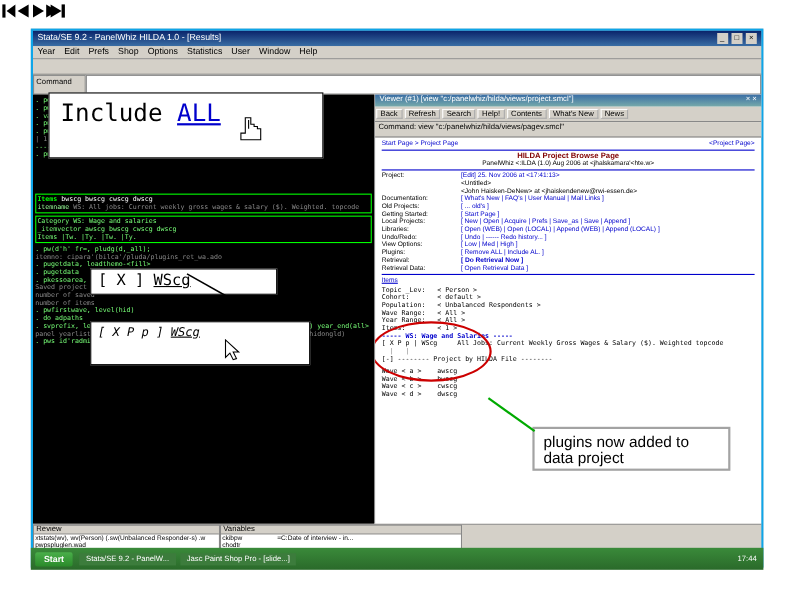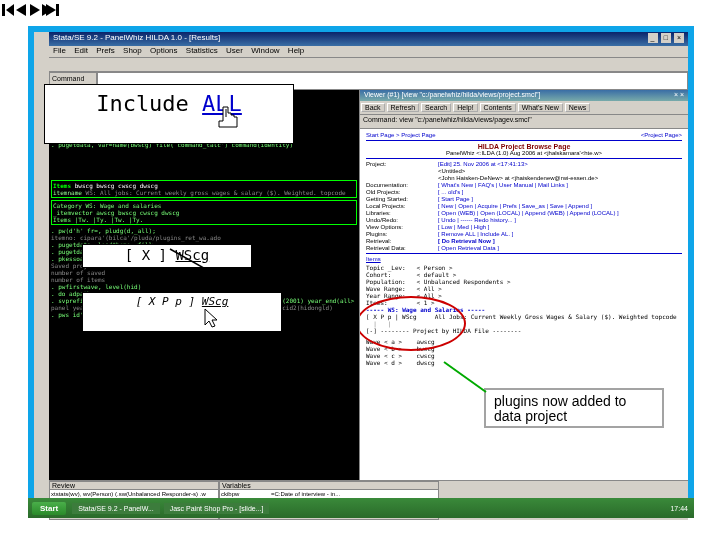--- a/index.html
+++ b/index.html
@@ -3,21 +3,21 @@
 <meta charset="utf-8">
 <style>
   * { margin: 0; padding: 0; box-sizing: border-box; }
   body { font-family: Arial, sans-serif; font-size: 9px; width: 720px; height: 540px; background: #fff; overflow: hidden; position: relative; }
 
   
   .transport { position: absolute; top: 2px; left: 2px; display: flex; gap: 0; }
   .transport svg { display: block; }
 
   
-  .app-window { position: absolute; top: 26px; left: 28px; width: 666px; height: 490px; border: 6px solid #0ea5e9; background: #d4d0c8; padding-left: 15px; }
+  .app-window { position: absolute; top: 26px; left: 28px; width: 666px; height: 490px; border: 2px solid #0ea5e9; background: #d4d0c8; }
   .titlebar { height: 14px; background: linear-gradient(#0a246a,#3a6ea5); color: #fff; font-size: 8px; padding: 1px 4px; display: flex; justify-content: space-between; }
   .titlebar-btns span { display:inline-block; width:10px; height:10px; background:#d4d0c8; margin-left:1px; font-size:7px; text-align:center; color:#000; line-height:10px;}
   .menubar { height: 12px; font-size: 8px; padding: 0 4px; background:#d4d0c8; border-bottom:1px solid #888;}
   .menubar span { margin-right: 6px; }
   .toolbar { height: 14px; background:#d4d0c8; border-bottom:1px solid #888;}
 
   
   .cmdrow { display:flex; height:18px;}
   .cmdlabel { width:48px; background:#d4d0c8; border:1px solid #888; font-size:7px; padding:2px;}
   .cmdtext { flex:1; background:#fff; border:1px solid #888;}
@@ -62,21 +62,21 @@
   .panel-vars .list .r { display:flex;}
   .panel-vars .list .r span:first-child{width:50px;}
 
   
   .taskbar { position:absolute; bottom:0; left:0; right:16px; height:20px; background: linear-gradient(#3a8a3a,#2a6a2a); display:flex; align-items:center; font-size:8px;}
   .startbtn { background: linear-gradient(#4aaf4a,#2a8a2a); color:#fff; font-weight:bold; padding:2px 8px; border-radius:2px; margin:0 4px;}
   .taskbtn { background:#3c7c3c; color:#fff; padding:2px 6px; margin:0 2px; font-size:7px;}
   .tray { margin-left:auto; color:#fff; padding:0 6px; font-size:7px;}
 
   
-  .overlay { position:absolute; background:#fff; border:1px solid #000; font-family: monospace; text-align: center; }
+  .overlay { position:absolute; background:#fff; border:1px solid #000; font-family: monospace; }
   .ov1 { top: 84px; left: 44px; width: 250px; height: 60px; font-size:22px; padding:6px 10px; }
   .ov1 .all { color:#00c;}
   .hand-cursor { position:absolute; }
   .ov2 { top: 220px; left: 82px; width:170px; height:24px; font-size:14px; padding:2px 6px;margin-top:24px; }
   .ov3 { top: 292px; left: 82px; width:200px; height:40px; font-size:11px; padding:2px 6px;font-style:italic;}
   .arrow-cursor { position:absolute; }
 
   
   .arrow-diag { position:absolute; }
 
@@ -102,21 +102,21 @@
 <div class="app-window">
   <div class="titlebar">
     <span>Stata/SE 9.2 - PanelWhiz HILDA 1.0 - [Results]</span>
     <span class="titlebar-btns">
       <span>_</span>
       <span>□</span>
       <span>×</span>
     </span>
   </div>
   <div class="menubar">
-    <span>File</span>
+    <span>Year</span>
     <span>Edit</span>
     <span>Prefs</span>
     <span>Shop</span>
     <span>Options</span>
     <span>Statistics</span>
     <span>User</span>
     <span>Window</span>
     <span>Help</span>
   </div>
   <div class="toolbar"></div>

